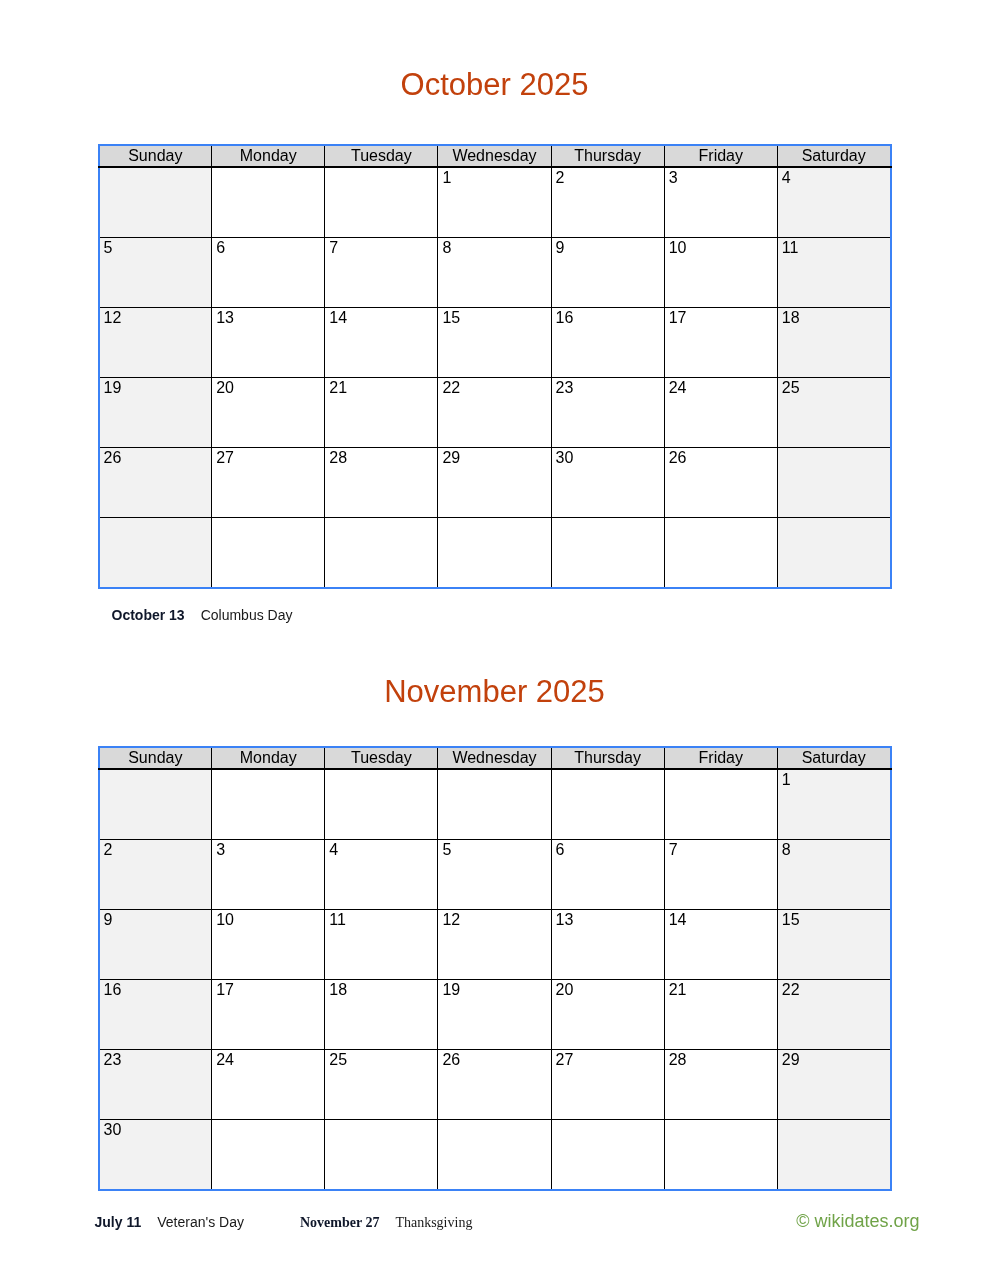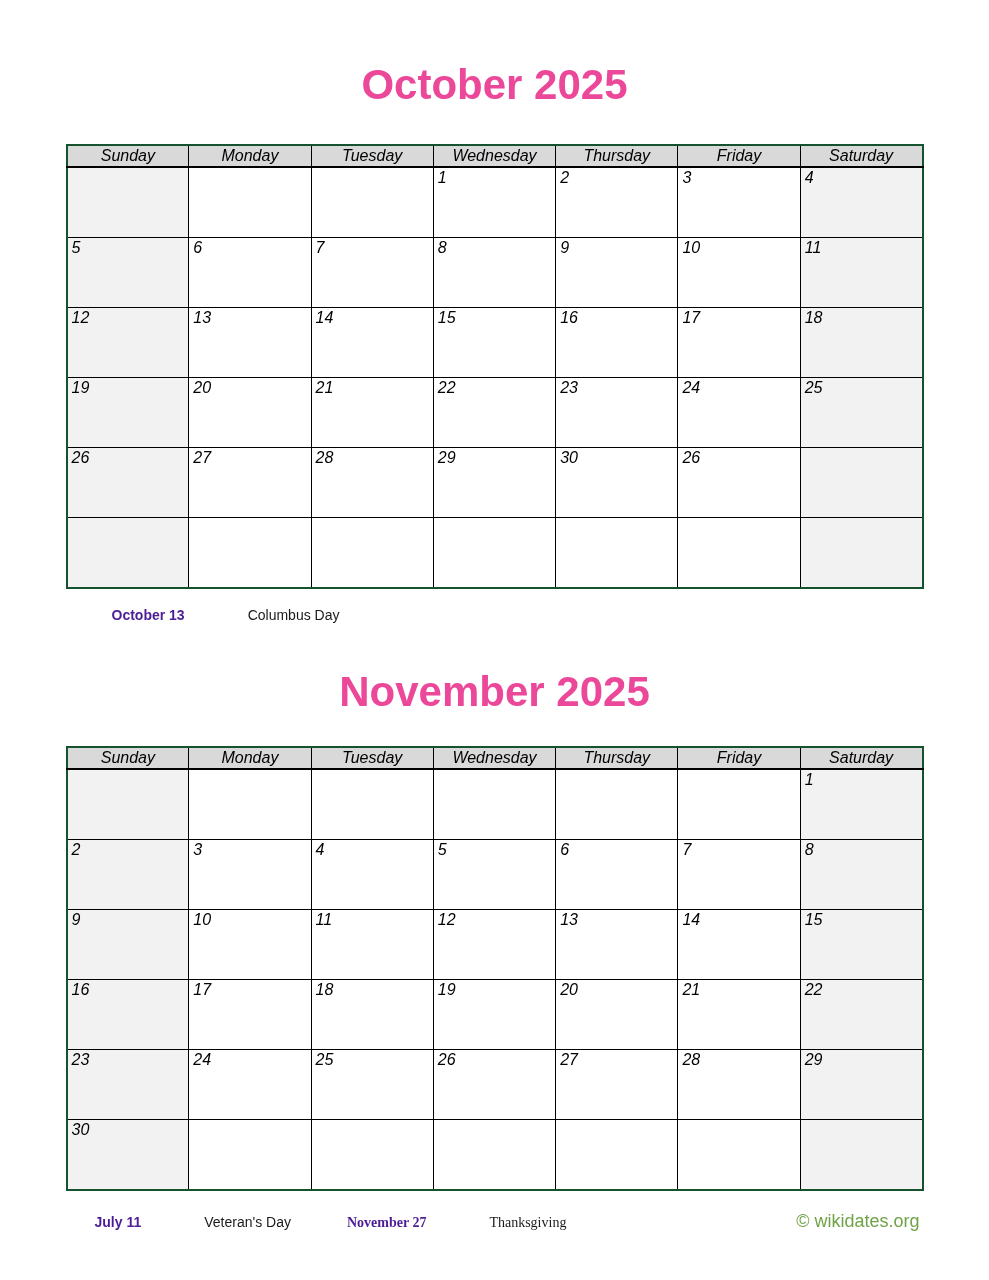--- a/index.html
+++ b/index.html
@@ -11,34 +11,33 @@
   }
   body {
     width: 989px;
     height: 1280px;
     position: relative;
     overflow: hidden;
   }
   .month-title {
     margin: 0;
     text-align: center;
-    font-size: 42px;
-    font-weight: 700;
+    font-size: 31px;
+    font-weight: 400;
     line-height: 50px;
-    color: #ec4899;
+    color: #c2410c;
   }
   .month-title.first { margin-top: 60px; }
   .month-title.second { margin-top: 42px; }
   table.calendar {
-    width: 858px;
+    width: 794px;
     margin: 34px auto 0 auto;
     border-collapse: collapse;
     table-layout: fixed;
-    border: 2px solid #14532d;
-    font-style: italic;
+    border: 2px solid #3b82f6;
   }
   table.calendar.second { margin-top: 29px; }
   table.calendar th {
     background: #d9d9d9;
     border: 1px solid #000000;
     border-bottom: 2px solid #000000;
     height: 20px;
     font-size: 16px;
     font-weight: 400;
     text-align: center;
@@ -68,26 +67,26 @@
     display: flex;
     align-items: baseline;
     font-size: 14px;
     line-height: 20px;
     padding-left: 33px;
     box-sizing: border-box;
     white-space: nowrap;
   }
   .note-item + .note-item { margin-left: 56px; font-family: Liberation Serif, serif; }
   .note-date {
-    color: #4c1d95;
+    color: #0f172a;
     font-weight: 700;
     margin-right: 16px;
     text-align: center;
   }
-  .note-label { color: #1a1a1a; margin-left: 47px; }
+  .note-label { color: #1a1a1a; }
   .copyright {
     margin-left: auto;
     padding-right: 8px;
     color: #70a348;
     font-size: 18px;
   }
 </style>
 </head>
 <body>
 

